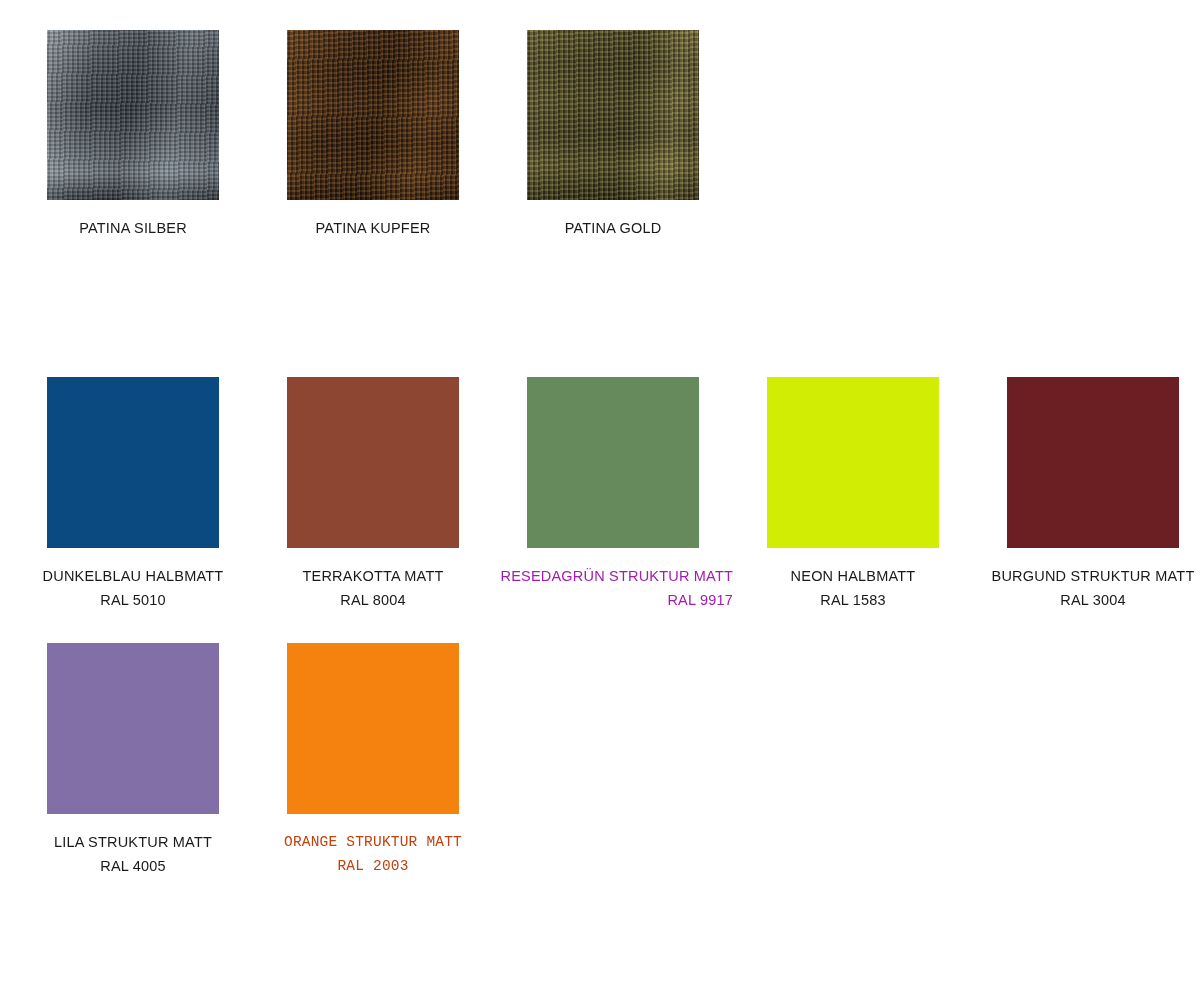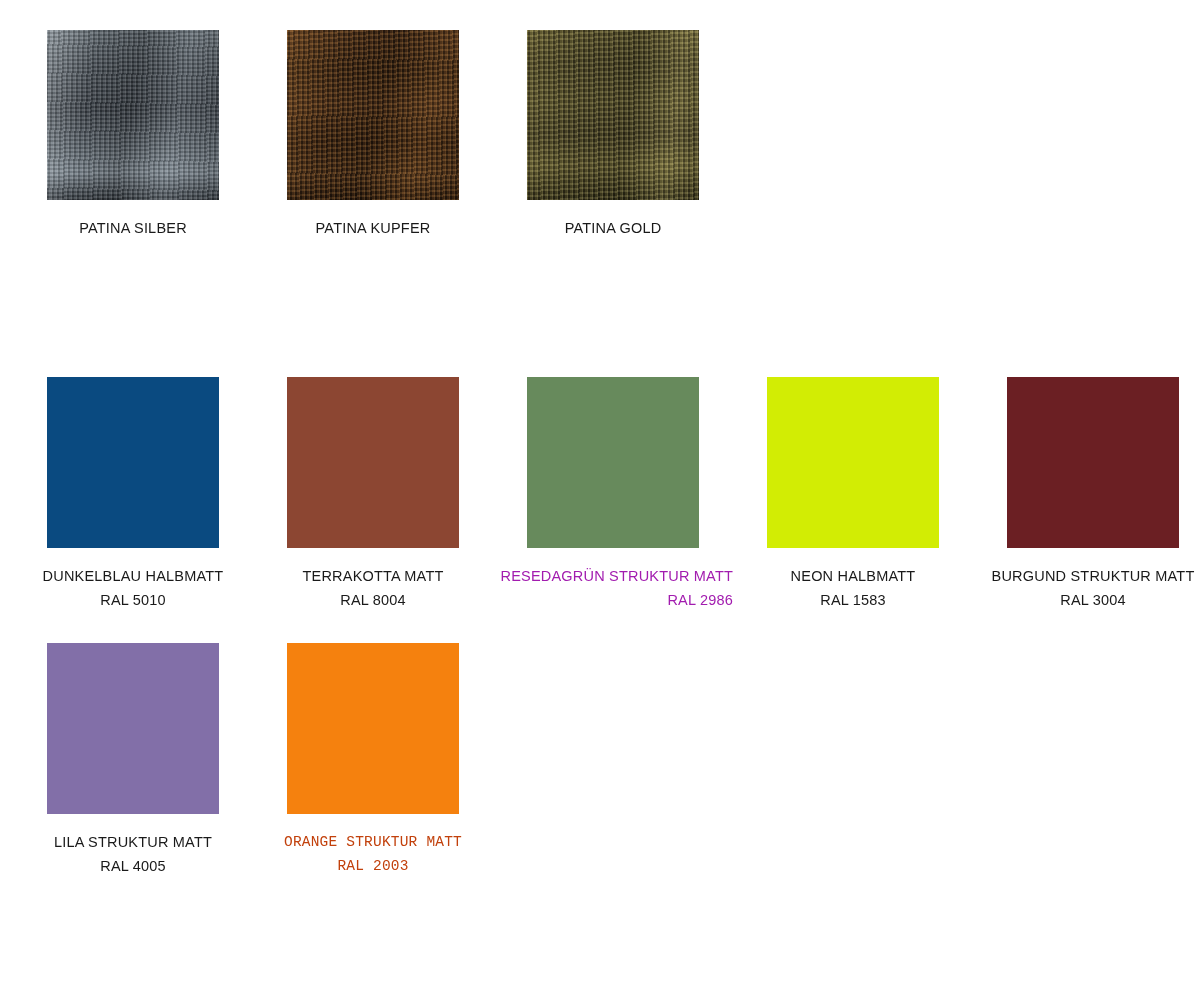--- a/index.html
+++ b/index.html
@@ -161,21 +161,21 @@
         <div class="chip chip-solid" style="background-color: rgb(140, 70, 50);"></div>
         <div class="caption" style="color: rgb(26, 26, 26);">
           <span class="caption-line">TERRAKOTTA MATT</span>
           <span class="caption-line">RAL 8004</span>
         </div>
       </div>
       <div class="swatch-cell" style="left: 477px;">
         <div class="chip chip-solid" style="background-color: rgb(103, 138, 92);"></div>
         <div class="caption" style="color: #a21caf; text-align: right;">
           <span class="caption-line">RESEDAGRÜN STRUKTUR MATT</span>
-          <span class="caption-line">RAL 2986</span>
+          <span class="caption-line">RAL 9917</span>
         </div>
       </div>
       <div class="swatch-cell" style="left: 717px;">
         <div class="chip chip-solid" style="background-color: rgb(210, 237, 4);"></div>
         <div class="caption" style="color: rgb(26, 26, 26);">
           <span class="caption-line">NEON HALBMATT</span>
           <span class="caption-line">RAL 1583</span>
         </div>
       </div>
       <div class="swatch-cell" style="left: 957px;">

